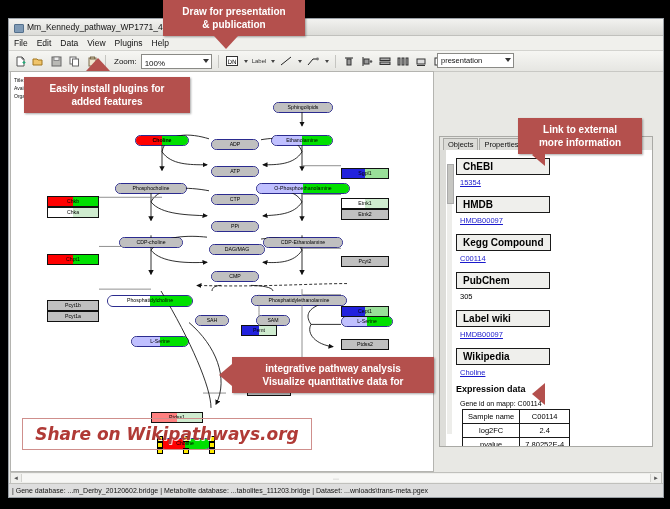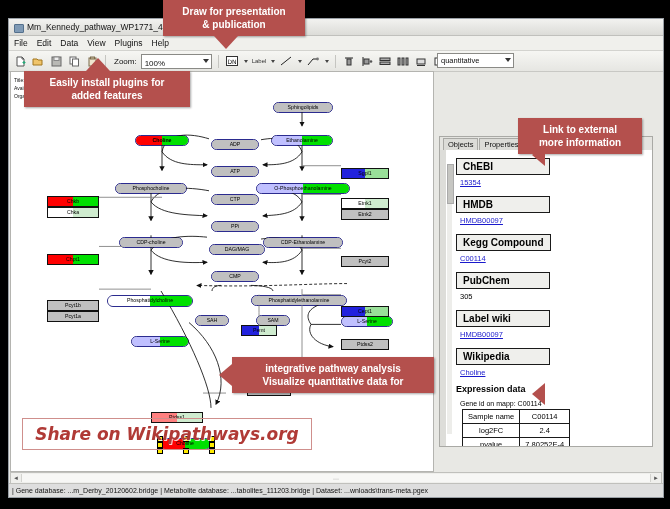--- a/index.html
+++ b/index.html
@@ -212,21 +212,21 @@
       </div>
       <div class="tb-btn">
         <svg width="12" height="11" viewBox="0 0 12 11">
             <rect x="2" y="2" width="6" height="7" fill="#fff" stroke="#333"></rect>
             <rect x="8" y="4" width="2.5" height="4" fill="#888" stroke="#333"></rect>
           </svg>
       </div>
     </div>
 
     <div class="vis-select">
-      <span>quantitative</span>
+      <span>presentation</span>
       <i class="arr"></i>
     </div>
 
     <div class="body">
 
       <div class="canvaswrap">
         <div class="canvas">
 
           <div class="ctitle" style="left:3px;top:5px;">Title:</div>
           <div class="ctitle" style="left:3px;top:13px;">Availa</div>
@@ -549,21 +549,21 @@
     </div>
 
   </div>
 
   <div class="callout" style="left:163px;top:0px;width:126px;">
     <div>Draw for presentation</div>
     <div>&amp; publication</div>
   </div>
   <div class="arrow-d" style="left:214px;top:36px;"></div>
 
-  <div class="callout" style="left:24px;top:71px;width:150px;">
+  <div class="callout" style="left:24px;top:77px;width:150px;">
     <div>Easily install plugins for</div>
     <div>added features</div>
   </div>
   <div class="arrow-u" style="left:86px;top:58px;"></div>
 
   <div class="callout" style="left:518px;top:118px;width:108px;">
     <div>Link  to external</div>
     <div>more information</div>
   </div>
   <div class="arrow-l" style="left:532px;top:144px;"></div>

